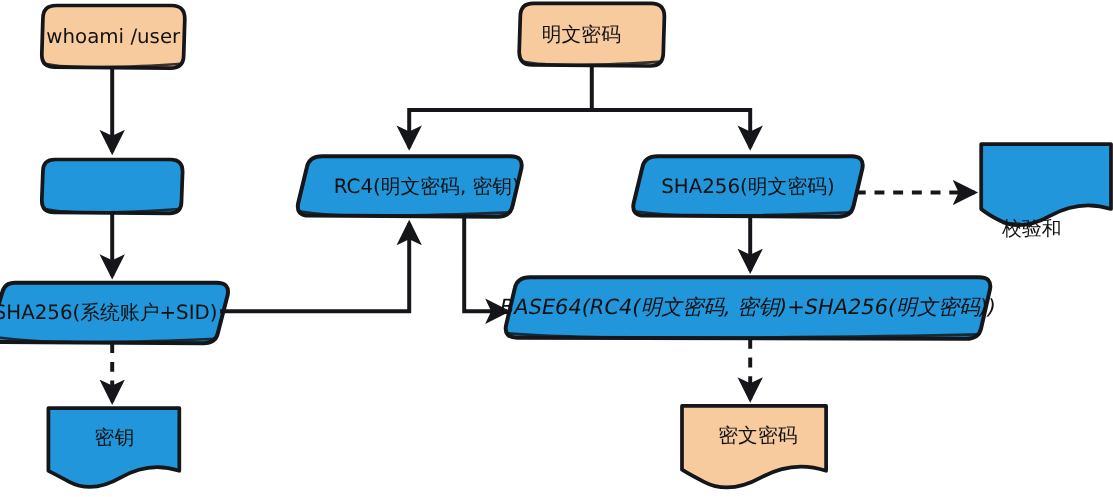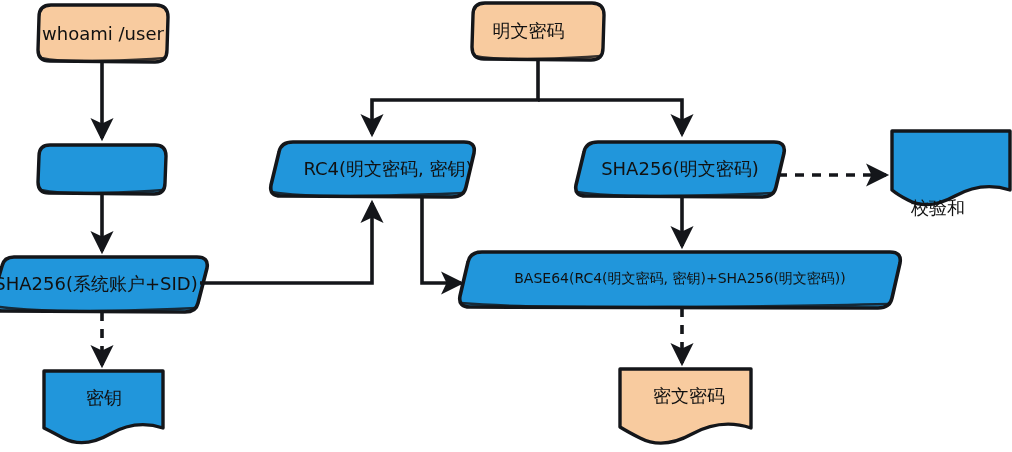--- a/index.html
+++ b/index.html
@@ -28,21 +28,21 @@
     align-items: center;
     justify-content: center;
     text-align: center;
     color: #111111;
     font-size: 18px;
     font-family: "DejaVu Sans", "Liberation Sans", sans-serif;
     white-space: nowrap;
     pointer-events: none;
     letter-spacing: 0px;
   }
-  .node-label.small { font-size: 14px; }
+  .node-label.small { font-size: 19px; font-style: italic; }
 </style>
 </head>
 <body>
 
 <div id="canvas">
 
   <svg id="diagram-svg" viewBox="0 0 1012 452">
     <defs>
       <marker id="arrow" viewBox="0 0 12 12" refX="9.5" refY="6" markerWidth="7" markerHeight="7" orient="auto-start-reverse">
         <path d="M 0 0.5 L 11 6 L 0 11.5 L 2.6 6 Z" fill="#14161a"></path>

